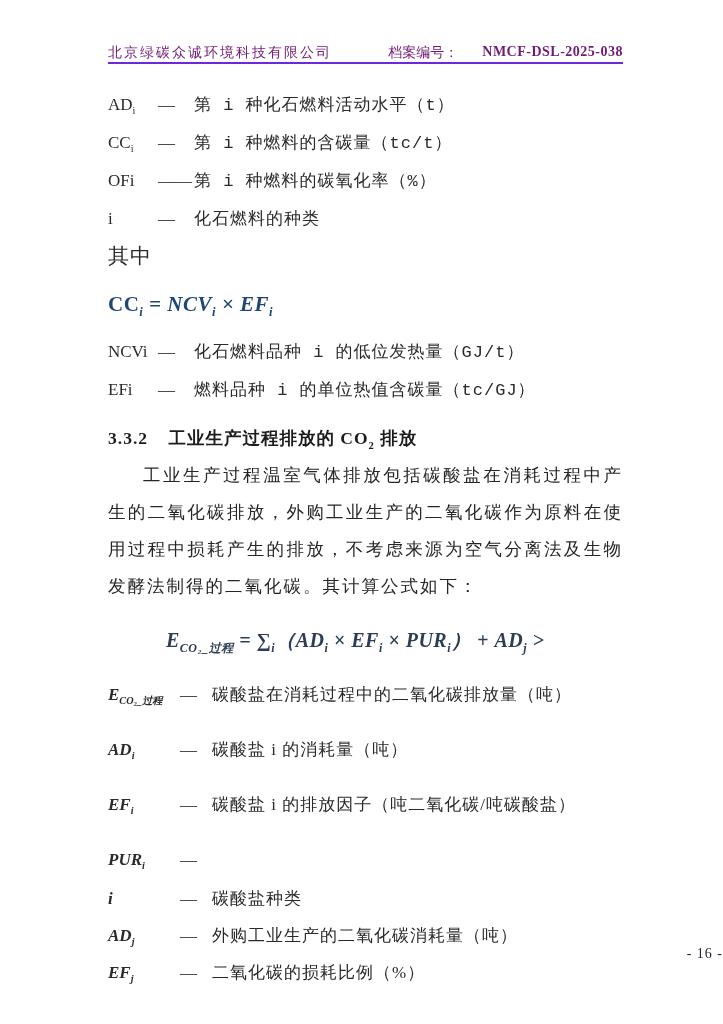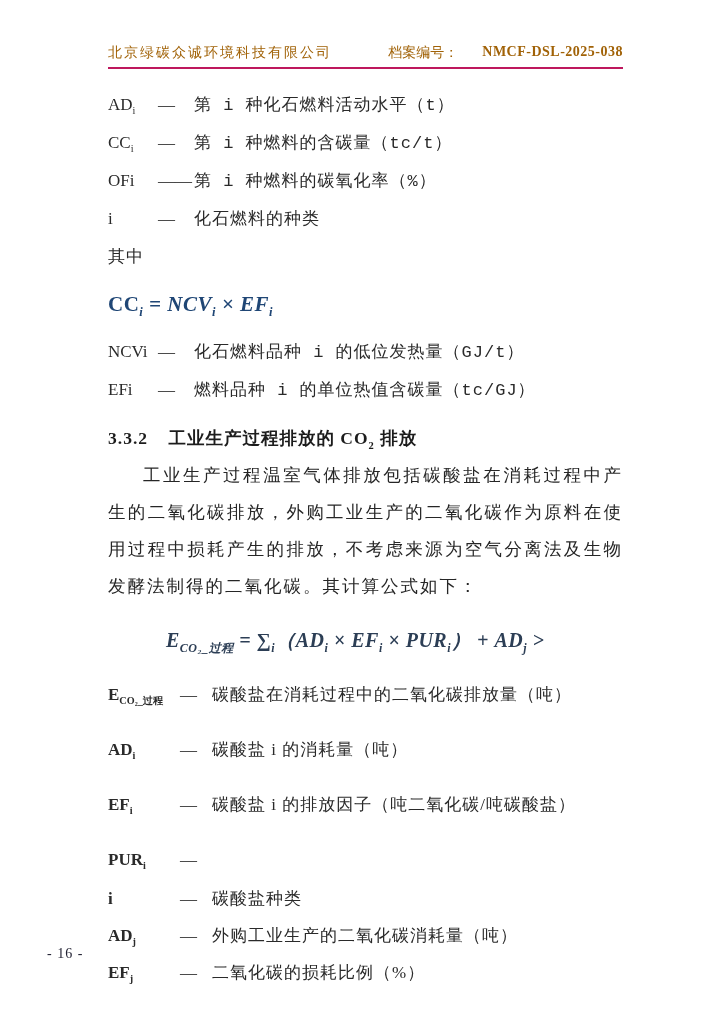--- a/index.html
+++ b/index.html
@@ -8,36 +8,35 @@
     width:723px;height:1024px;
     background:#ffffff;
     font-family:"Liberation Serif","DejaVu Serif",serif;
     color:#2a2a2a;
     overflow:hidden;
   }
   
   .hdr{
     position:absolute;left:108px;right:100px;top:44px;
     display:flex;justify-content:space-between;align-items:flex-end;
-    border-bottom:2px solid #be185d;
-    padding-bottom:5px;
-    font-size:14px;color:#a16207;
+    border-bottom:2px solid #6d28d9;
+    font-size:14px;color:#701a75;
   }
   .hdr .company{letter-spacing:2px;}
   .hdr .arch{display:flex;gap:24px;}
   .hdr .arch-no{font-weight:bold;letter-spacing:0.5px;}
   
   .main{position:absolute;left:108px;right:100px;top:86px;}
   
   .def-row{display:flex;align-items:baseline;line-height:37px;font-size:17px;}
   .def-row .term{flex:none;width:50px;white-space:nowrap;}
   .def-row .dash{flex:none;min-width:36px;white-space:nowrap;}
   .def-row .desc{flex:1;letter-spacing:1px;white-space:nowrap;font-family:Liberation Mono, monospace;}
   sub{font-size:0.6em;line-height:0;}
-  .interlude{line-height:37px;font-size:17px;letter-spacing:1px;}
+  .interlude{line-height:37px;font-size:21px;letter-spacing:1px;}
   
   .formula{
     font-style:italic;font-weight:bold;
     font-size:21px;letter-spacing:0.5px;
     white-space:nowrap;
   }
   .formula .rm{font-style:normal;}
   .formula1{color:#1f4675;margin:8px 0 8px 0;line-height:42px;}
   .formula2{color:#2c3e55;font-weight:600;margin:12px 0 20px 0;padding-left:58px;font-size:20px;line-height:46px;}
   
@@ -45,32 +44,31 @@
   .heading .num{margin-right:16px;letter-spacing:1px;}
   .heading .ttl{letter-spacing:1px;}
   
   .para{
     font-size:17.5px;line-height:37px;
     text-align:justify;text-indent:2em;
     letter-spacing:2px;color:#262626;
   }
   
   .def2{display:flex;align-items:baseline;line-height:24px;font-size:17px;}
-  .def2 .term{flex:none;width:72px;white-space:nowrap;font-weight:600;}
+  .def2 .term{flex:none;width:72px;white-space:nowrap;font-style:italic;font-weight:600;}
   .def2 .dash{flex:none;min-width:32px;}
   .def2 .desc{flex:1;letter-spacing:1px;white-space:nowrap;}
   .def2.m-lg{margin-bottom:31px;}
   .def2.m-md{margin-bottom:15px;}
   .def2.m-sm{margin-bottom:13px;}
   
   .ftr{
     position:absolute;left:0;right:0;top:946px;
-    text-align:left;font-size:14px;color:#223;
+    text-align:right;font-size:14px;color:#223;
     letter-spacing:1px;
-    margin-left:47px;
   }
 </style>
 </head>
 <body>
 
 <div class="page">
 
   <div class="hdr">
     <span class="company">北京绿碳众诚环境科技有限公司</span>
     <span class="arch">

